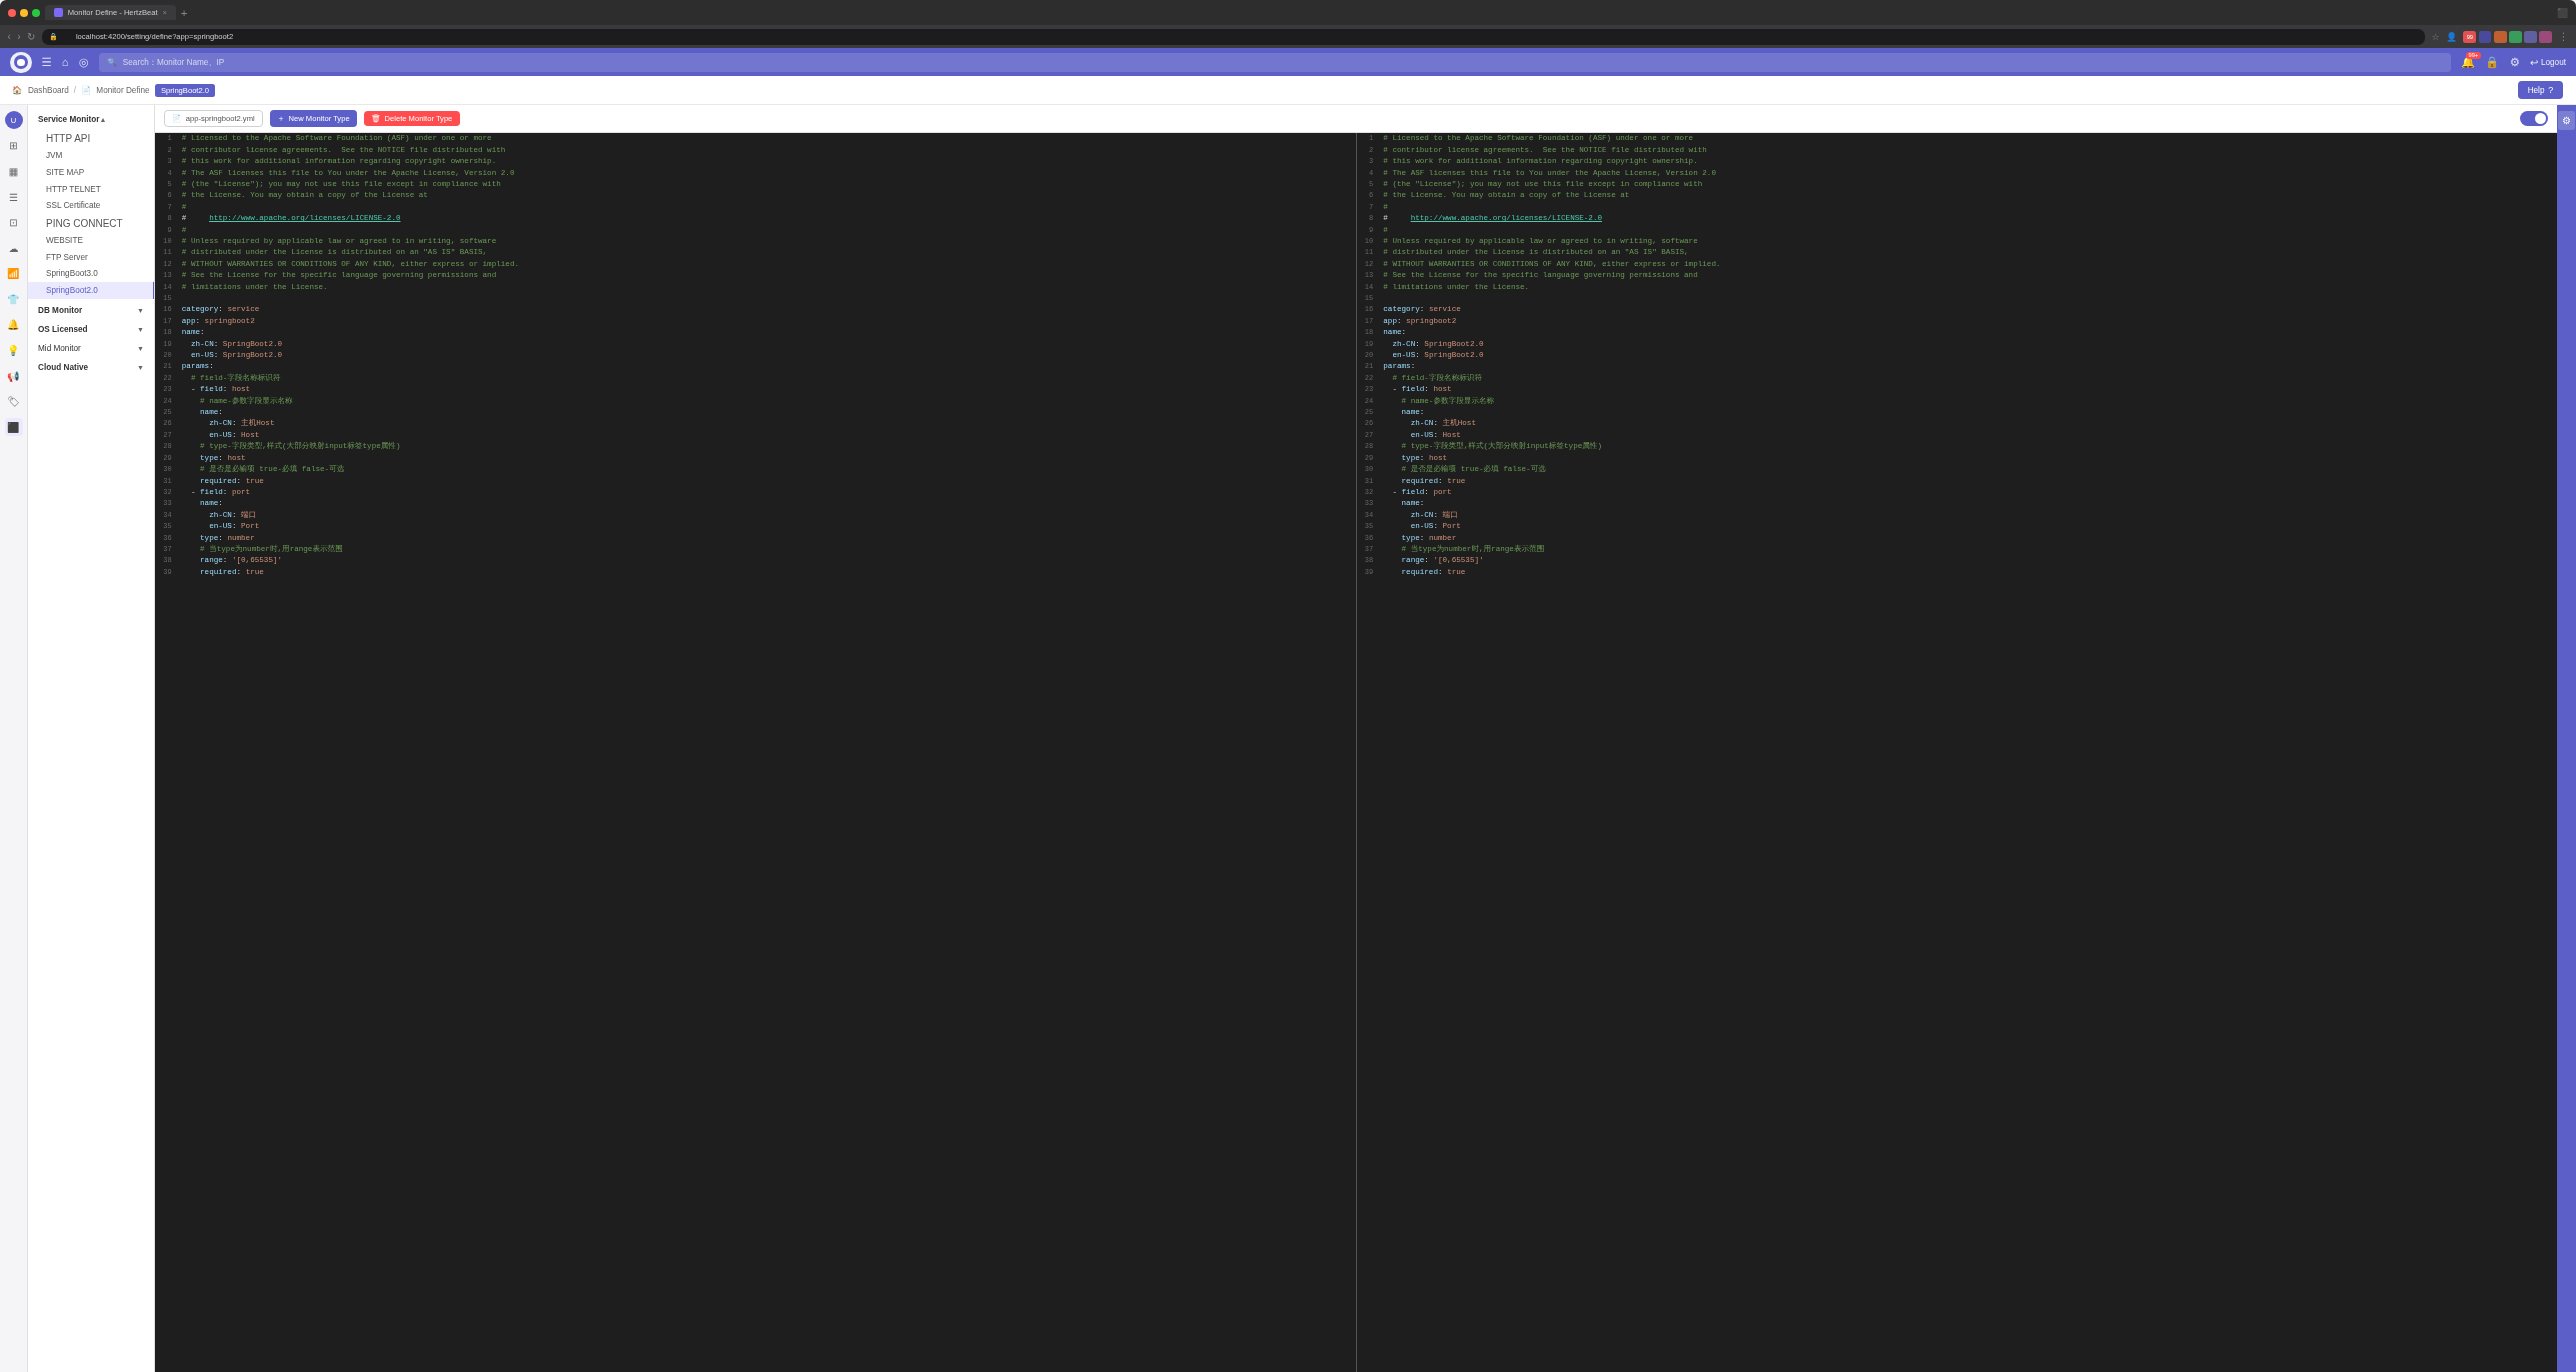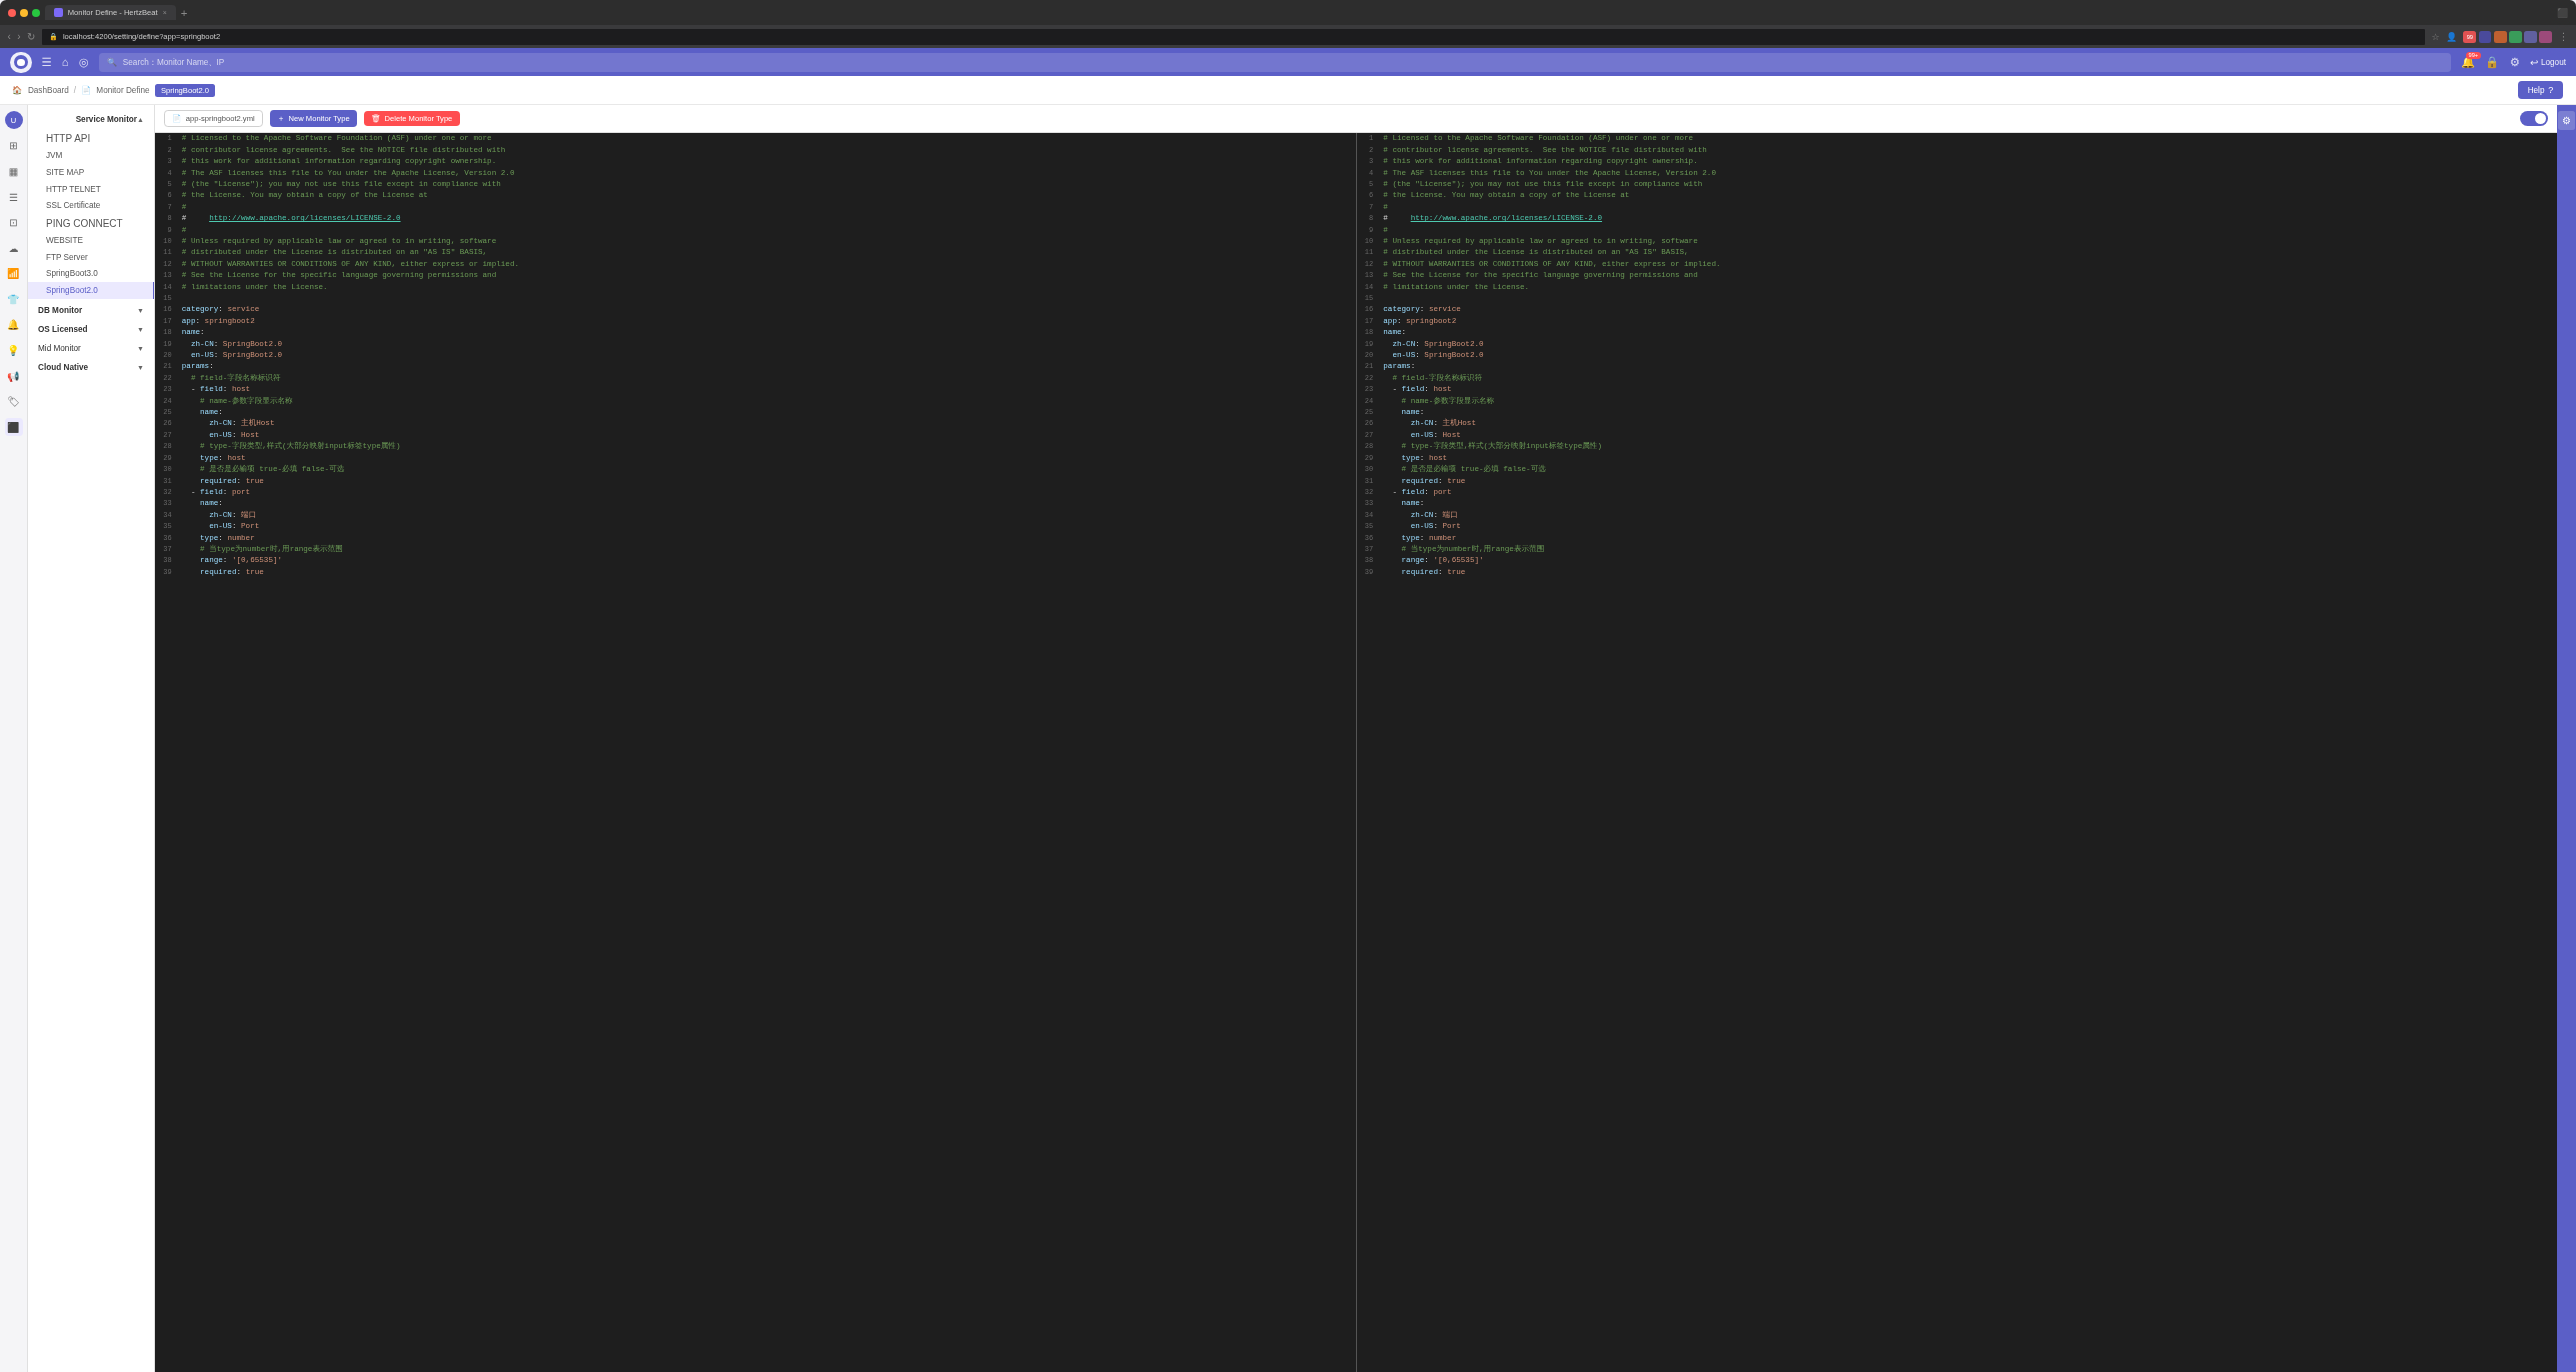--- a/index.html
+++ b/index.html
@@ -22,21 +22,21 @@
     </div>
     <span style="color:#888;font-size:11.4px;cursor:pointer;">+</span>
     <div style="margin-left:auto;color:#666;font-size:9px;">⬛</div>
   </div>
 </div>
 
 <div style="background:#3a3a3c;padding:3.8px 7.6px;display:flex;align-items:center;gap:6.3px;">
   <button style="background:none;border:none;color:#888;font-size:10px;cursor:pointer;">‹</button>
   <button style="background:none;border:none;color:#888;font-size:10px;cursor:pointer;">›</button>
   <button style="background:none;border:none;color:#888;font-size:10px;cursor:pointer;">↻</button>
-  <div style="flex:1;background:#1c1c1e;border-radius:1px;padding:3.2px 7.6px;display:flex;align-items:center;gap:5px;color:#ccc;font-size:7.6px;">
+  <div style="flex:1;background:#1c1c1e;border-radius:7px;padding:3.2px 7.6px;display:flex;align-items:center;gap:18px;color:#ccc;font-size:7.6px;">
     <span style="color:#aaa;font-size:7px;">🔒</span>
     <span>localhost:4200/setting/define?app=springboot2</span>
   </div>
   <div style="display:flex;align-items:center;gap:6.3px;">
     <span style="color:#888;font-size:9px;cursor:pointer;">☆</span>
     <span style="color:#888;font-size:9px;cursor:pointer;">👤</span>
     <div style="display:flex;gap:2.5px;align-items:center;">
       <div style="width:12.7px;height:12.7px;background:#e05252;border-radius:2.5px;display:flex;align-items:center;justify-content:center;font-size:5.7px;color:white;">99</div>
       <div style="width:12.7px;height:12.7px;background:#4a4a9c;border-radius:2.5px;"></div>
       <div style="width:12.7px;height:12.7px;background:#c06030;border-radius:2.5px;"></div>
@@ -102,21 +102,21 @@
     <div style="width:18px;height:18px;display:flex;align-items:center;justify-content:center;border-radius:3.8px;cursor:pointer;color:#666;font-size:10px;">🔔</div>
     <div style="width:18px;height:18px;display:flex;align-items:center;justify-content:center;border-radius:3.8px;cursor:pointer;color:#666;font-size:10px;">💡</div>
     <div style="width:18px;height:18px;display:flex;align-items:center;justify-content:center;border-radius:3.8px;cursor:pointer;color:#666;font-size:10px;">📢</div>
     <div style="width:18px;height:18px;display:flex;align-items:center;justify-content:center;border-radius:3.8px;cursor:pointer;color:#666;font-size:10px;">🏷</div>
     <div style="width:18px;height:18px;display:flex;align-items:center;justify-content:center;border-radius:3.8px;background:#ebe9fe;cursor:pointer;color:#5b5fc7;font-size:10px;">⬛</div>
   </div>
 
   <div style="width:127px;background:white;border-right:0.6px solid #e0e0e0;overflow-y:auto;padding:5px 0;">
 
     <div>
-      <div style="display:flex;align-items:center;justify-content:flex-end;padding:5px 10px;font-weight:600;color:#333;font-size:8.2px;cursor:pointer;">
+      <div style="display:flex;align-items:center;justify-content:flex-start;padding:5px 10px;font-weight:600;color:#333;font-size:8.2px;cursor:pointer;">
         <span>Service Monitor</span>
         <span style="color:#666;font-size:7px;">▲</span>
       </div>
       <div style="padding:3.8px 10px 3.8px 18px;color:#555;font-size:10px;cursor:pointer;">HTTP API</div>
       <div style="padding:3.8px 10px 3.8px 18px;color:#555;font-size:8.2px;cursor:pointer;">JVM</div>
       <div style="padding:3.8px 10px 3.8px 18px;color:#555;font-size:8.2px;cursor:pointer;">SITE MAP</div>
       <div style="padding:3.8px 10px 3.8px 18px;color:#555;font-size:8.2px;cursor:pointer;">HTTP TELNET</div>
       <div style="padding:3.8px 10px 3.8px 18px;color:#555;font-size:8.2px;cursor:pointer;">SSL Certificate</div>
       <div style="padding:3.8px 10px 3.8px 18px;color:#555;font-size:10px;cursor:pointer;">PING CONNECT</div>
       <div style="padding:3.8px 10px 3.8px 18px;color:#555;font-size:8.2px;cursor:pointer;">WEBSITE</div>

